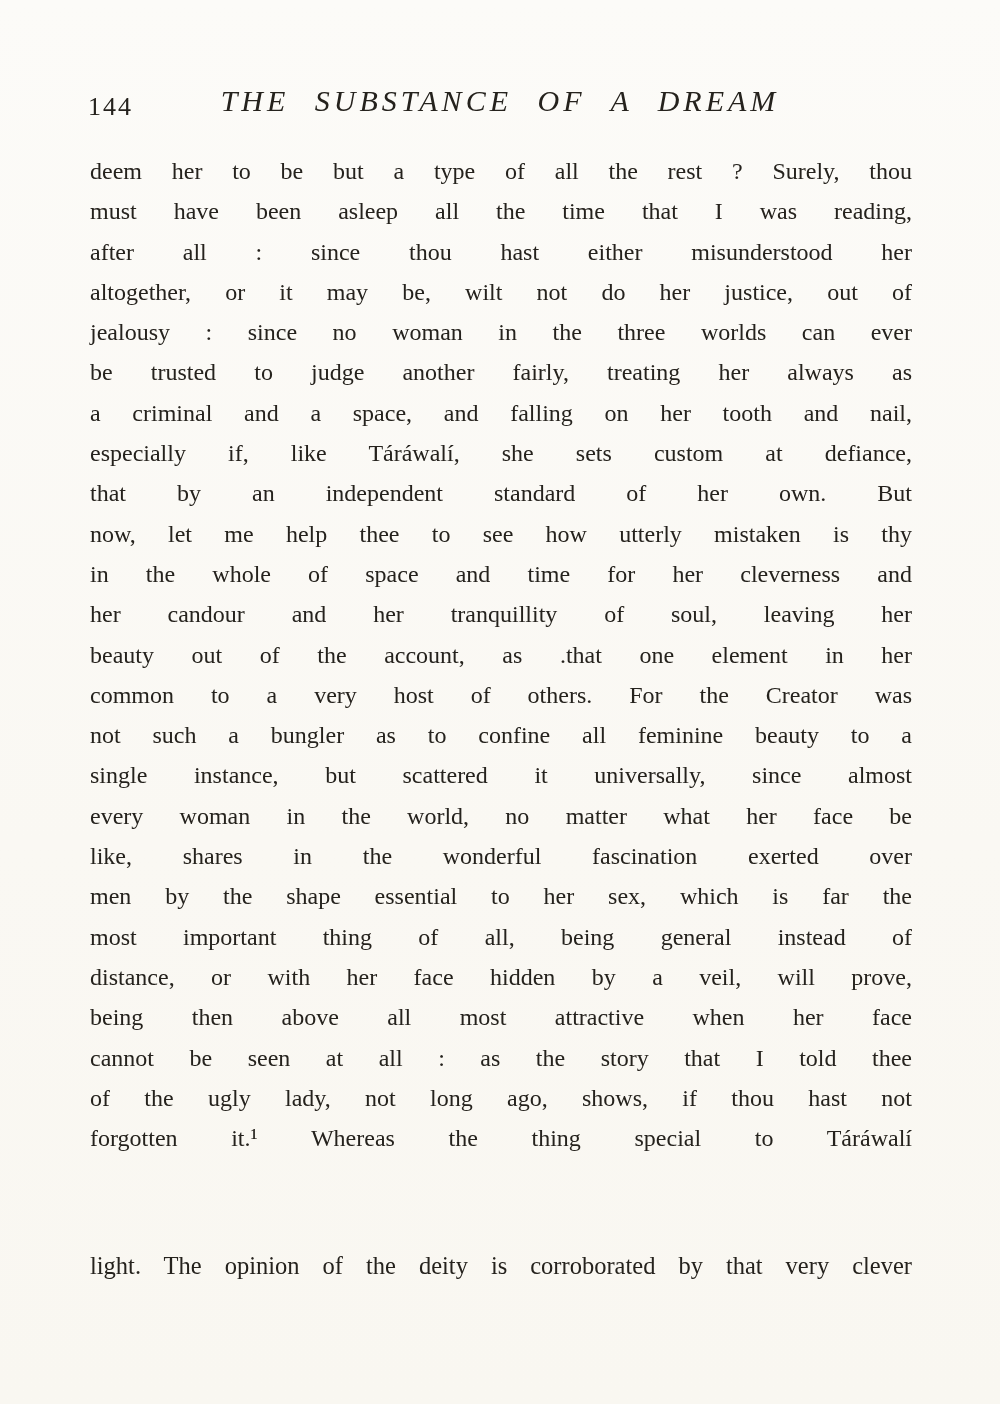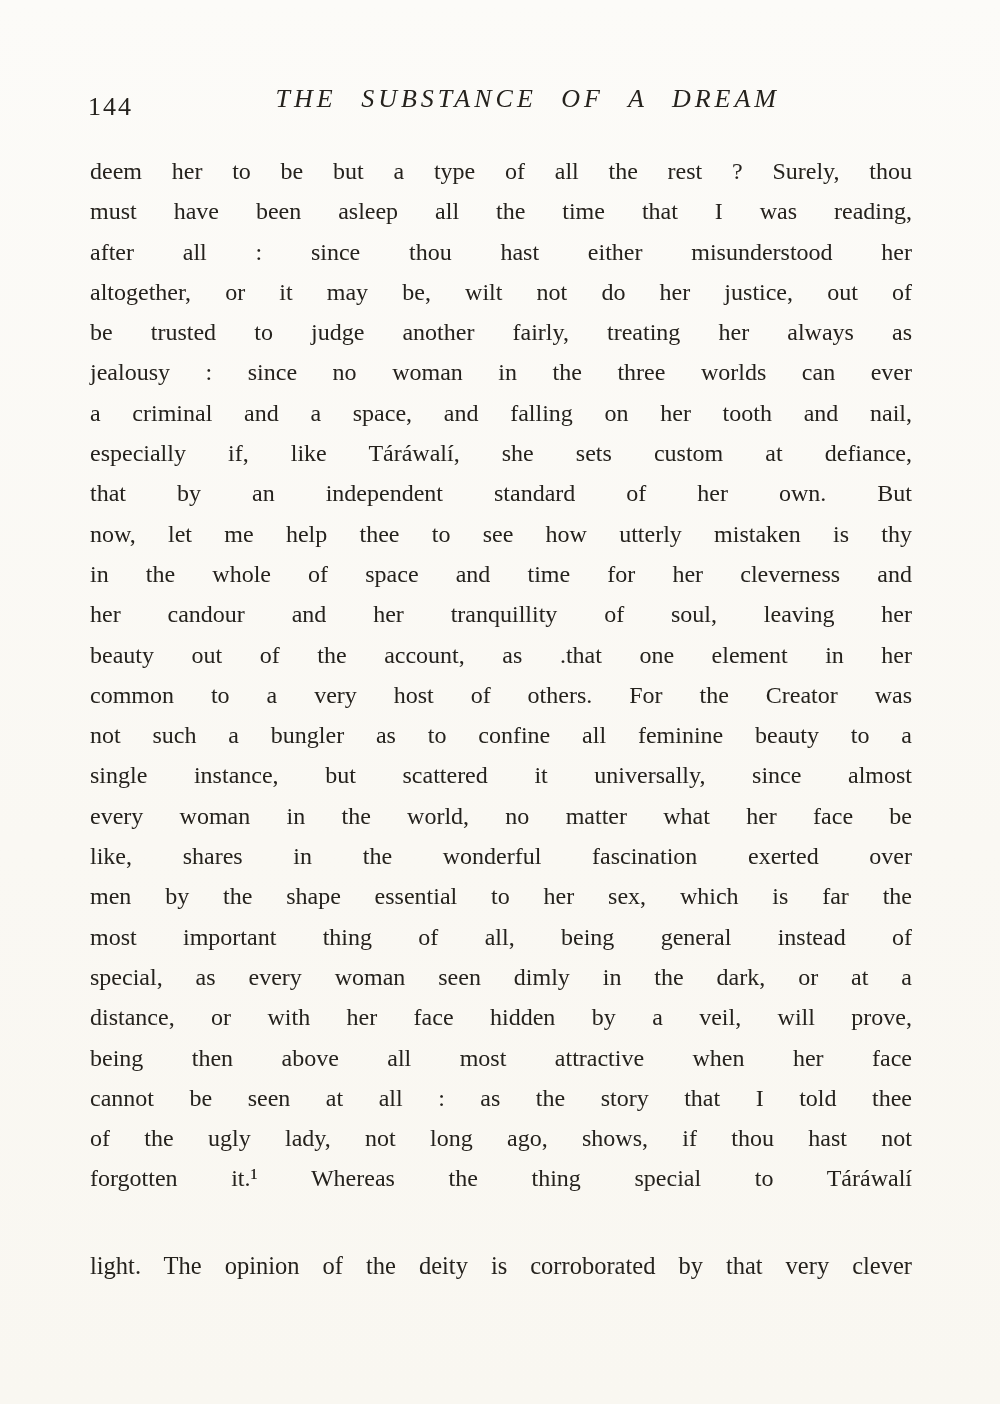--- a/index.html
+++ b/index.html
@@ -34,24 +34,24 @@
     top:10px;
     font-size:26px;
     letter-spacing:2px;
   }
   .running-title{
     position:absolute;
     left:132px;
     width:560px;
     top:2px;
     font-style:italic;
-    font-size:26px;
+    font-size:30px;
     letter-spacing:4px;
     word-spacing:14px;
-    text-align:right;
+    text-align:center;
     white-space:nowrap;
   }
   .body-text{
     position:absolute;
     left:90px;
     top:151px;
     width:822px;
     font-size:24px;
     line-height:40.3px;
   }
@@ -80,37 +80,36 @@
   <div class="header">
     <div class="page-number">144</div>
     <div class="running-title">THE SUBSTANCE OF A DREAM</div>
   </div>
 
   <div class="body-text">
       <div class="line">deem her to be but a type of all the rest ?  Surely, thou</div>
       <div class="line">must have been asleep all the time that I was reading,</div>
       <div class="line">after all :  since thou hast either misunderstood her</div>
       <div class="line">altogether, or it may be, wilt not do her justice, out of</div>
+      <div class="line">jealousy : since no woman in the three worlds can ever</div>
       <div class="line">be trusted to judge another fairly, treating her always as</div>
-      <div class="line">jealousy : since no woman in the three worlds can ever</div>
       <div class="line">a criminal and a space, and falling on her tooth and nail,</div>
       <div class="line">especially if, like Táráwalí, she sets custom at defiance,</div>
       <div class="line">that by an independent standard of her own.  But</div>
       <div class="line">now, let me help thee to see how utterly mistaken is thy</div>
       <div class="line">in the whole of space and time for her cleverness and</div>
       <div class="line">her candour and her tranquillity of soul, leaving her</div>
       <div class="line">beauty out of the account, as .that one element in her</div>
       <div class="line">common to a very host of others.  For the Creator was</div>
       <div class="line">not such a bungler as to confine all feminine beauty to a</div>
       <div class="line">single instance, but scattered it universally, since almost</div>
       <div class="line">every woman in the world, no matter what her face be</div>
       <div class="line">like, shares in the wonderful fascination exerted over</div>
       <div class="line">men by the shape essential to her sex, which is far the</div>
       <div class="line">most important thing of all, being general instead of</div>
-      <div class="line">special, as every woman seen dimly in the dark, or at a</div>
       <div class="line">distance, or with her face hidden by a veil, will prove,</div>
       <div class="line">being then above all most attractive when her face</div>
       <div class="line">cannot be seen at all :  as the story that I told thee</div>
       <div class="line">of the ugly lady, not long ago, shows, if thou hast not</div>
       <div class="line">forgotten it.¹  Whereas the thing special to Táráwalí</div>
     </div>
 
   <div class="footnote">
       <div class="line">light.  The opinion of the deity is corroborated by that very clever</div>
     </div>

